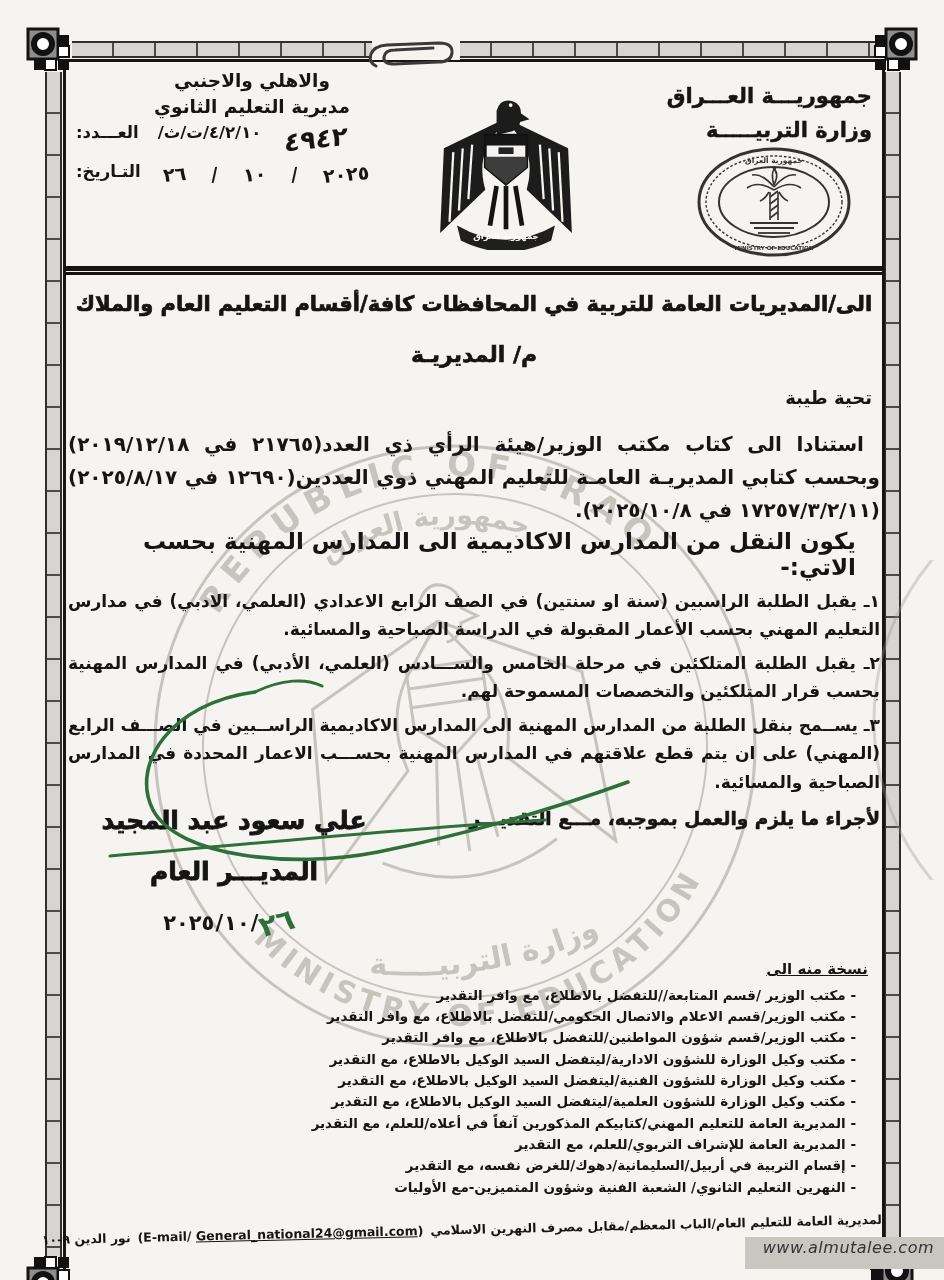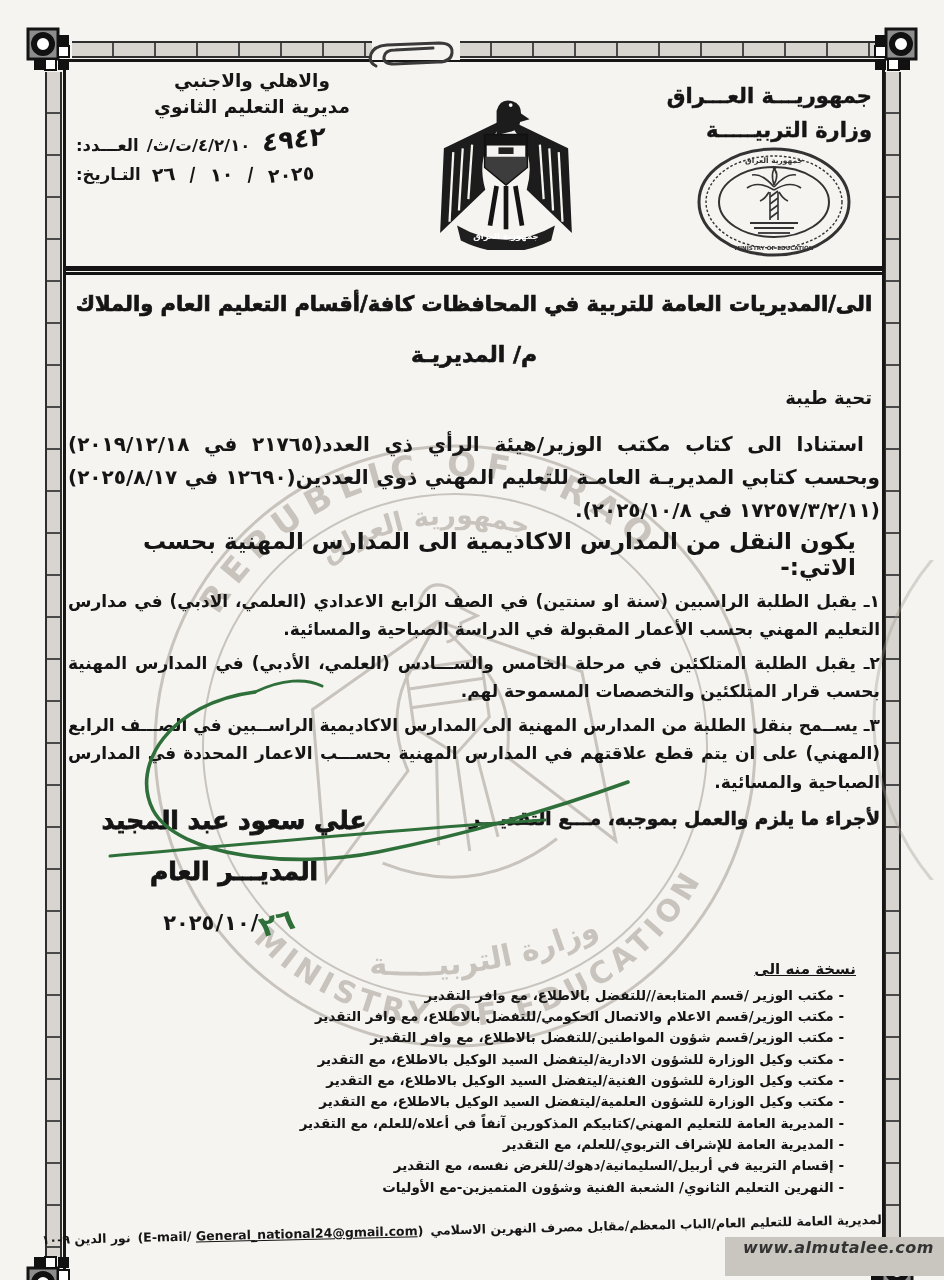--- a/index.html
+++ b/index.html
@@ -25,21 +25,21 @@
   .c-tr{left:866px;top:27px;transform:scaleX(-1)}
   .c-bl{left:26px;top:1248px;transform:scaleY(-1)}
   .c-br{left:862px;top:1236px;transform:scale(-1,-1)}
   
   .hdr-right{position:absolute;right:72px;top:80px;width:256px;text-align:right;
     font-weight:bold;font-size:21px;line-height:1.6;-webkit-text-stroke:.4px #111}
   .hdr-left{position:absolute;left:76px;top:68px;width:352px;text-align:center;
     font-weight:bold;line-height:1.38;font-size:18.5px}
   .hdr-left .l1{font-size:19.5px}
   .refline{display:flex;flex-direction:row-reverse;justify-content:flex-start;
-    align-items:flex-end;gap:8px;margin-top:3px;font-size:16.5px}
+    align-items:flex-start;gap:19px;margin-top:3px;font-size:16.5px}
   .hand-num{font-size:26px;font-weight:bold;letter-spacing:6px;
     transform:rotate(-6deg) skewX(-8deg);margin-left:4px}
   .dtok{font-size:19px;transform:rotate(-5deg);padding:0 3px}
   .emblem{position:absolute;left:430px;top:90px;width:152px;height:160px}
   .seal{position:absolute;right:90px;top:146px;width:160px;height:112px}
   .paperclip{position:absolute;left:366px;top:36px;width:100px;height:46px}
   .divider{position:absolute;left:66px;right:62px;top:266px;height:9px;
     background:linear-gradient(180deg,#141414 0 5px,#f6f4f0 5px 6px,#141414 6px 9px)}
   
   .main{position:absolute;left:68px;right:64px;top:292px;direction:rtl;z-index:2}
@@ -57,32 +57,32 @@
   
   .sig{position:absolute;left:84px;top:806px;width:300px;text-align:center;
     font-weight:bold;z-index:3}
   .sig-name{font-size:25px;-webkit-text-stroke:.8px #111}
   .sig-title{font-size:25px;margin-top:22px;-webkit-text-stroke:.8px #111}
   .sig-date{margin-top:20px;display:flex;flex-direction:row-reverse;
     justify-content:center;align-items:center;gap:1px;font-size:21px}
   .sig-day{color:#2e6f3a;font-size:29px;font-weight:bold;
     transform:rotate(-16deg);margin-right:10px}
   
-  .cc{position:absolute;right:88px;top:958px;width:574px;direction:rtl;
+  .cc{position:absolute;right:76px;top:958px;width:574px;direction:rtl;
     font-weight:bold;font-size:13.5px;line-height:1.58;z-index:3}
   .cc-head{font-size:15px;text-decoration:underline;margin-bottom:3px}
   .cc-item{white-space:nowrap;padding-right:12px}
   
   .footer{position:absolute;left:48px;right:64px;top:1222px;display:flex;
     flex-direction:row-reverse;justify-content:center;align-items:center;gap:7px;
     font-weight:bold;font-size:12.5px;transform:rotate(-1.4deg);z-index:3;white-space:nowrap}
   .footer .email{direction:ltr;unicode-bidi:embed}
   .footer .email u{text-decoration:underline}
   .wm{position:absolute;right:0;top:1237px;background:#c9c5bf;color:#333;
-    padding:1px 10px 19px 18px;font-size:16px;font-weight:bold;font-style:italic;
+    padding:1px 10px 12px 18px;font-size:16px;font-weight:normal;font-style:italic;
     letter-spacing:.5px;z-index:6}
   
   .bigstamp{position:absolute;left:133px;top:424px;width:644px;height:644px;
     z-index:1;opacity:.5}
   .sidearc{position:absolute;right:0;top:560px;width:120px;height:320px;z-index:1;opacity:.35}
   .ink{position:absolute;left:0;top:0;width:944px;height:1280px;z-index:5;pointer-events:none}
 </style>
 </head>
 <body>
 

